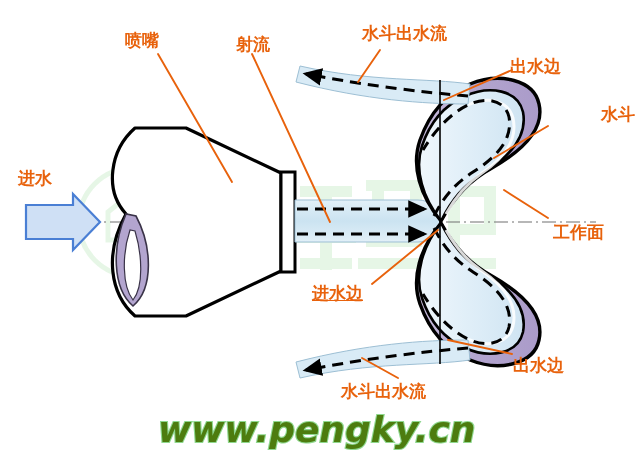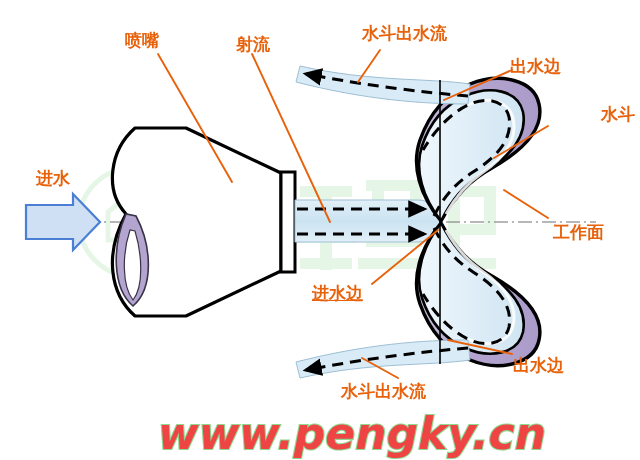--- a/index.html
+++ b/index.html
@@ -37,23 +37,23 @@
     white-space: nowrap;
     letter-spacing: 0px;
   }
   .footer-wm {
     position: absolute;
     left: 158px;
     top: 412px;
     font-family: "DejaVu Sans", "Liberation Sans", sans-serif;
     font-style: italic;
     font-weight: bold;
-    font-size: 44px;
+    font-size: 36px;
     line-height: 1;
-    color: #ef4444;
+    color: #4d7c0f;
     -webkit-text-stroke: 2.2px #8fd88f;
     paint-order: stroke fill;
     white-space: nowrap;
   }
 </style>
 </head>
 <body>
 
 <div id="diagram-root">
 
@@ -239,21 +239,21 @@
   <div class="lbl" style="left:236px; top:36px;">射流</div>
 
   <div class="lbl" style="left:362px; top:25px;">水斗出水流</div>
 
   <div class="lbl" style="left:510px; top:58px;">出水边</div>
 
   <div class="lbl" style="left:553px; top:106px;margin-left:48px;">水斗</div>
 
   <div class="lbl" style="left:553px; top:224px;">工作面</div>
 
-  <div class="lbl" style="left:36px; top:170px;text-align:right;">进水</div>
+  <div class="lbl" style="left:18px; top:170px;text-align:right;">进水</div>
 
   <div class="lbl" style="left:312px; top:285px;text-decoration:underline;">进水边</div>
 
   <div class="lbl" style="left:341px; top:383px;">水斗出水流</div>
 
   <div class="lbl" style="left:513px; top:357px;">出水边</div>
 
   <div class="footer-wm">www.pengky.cn</div>
 
 </div>

